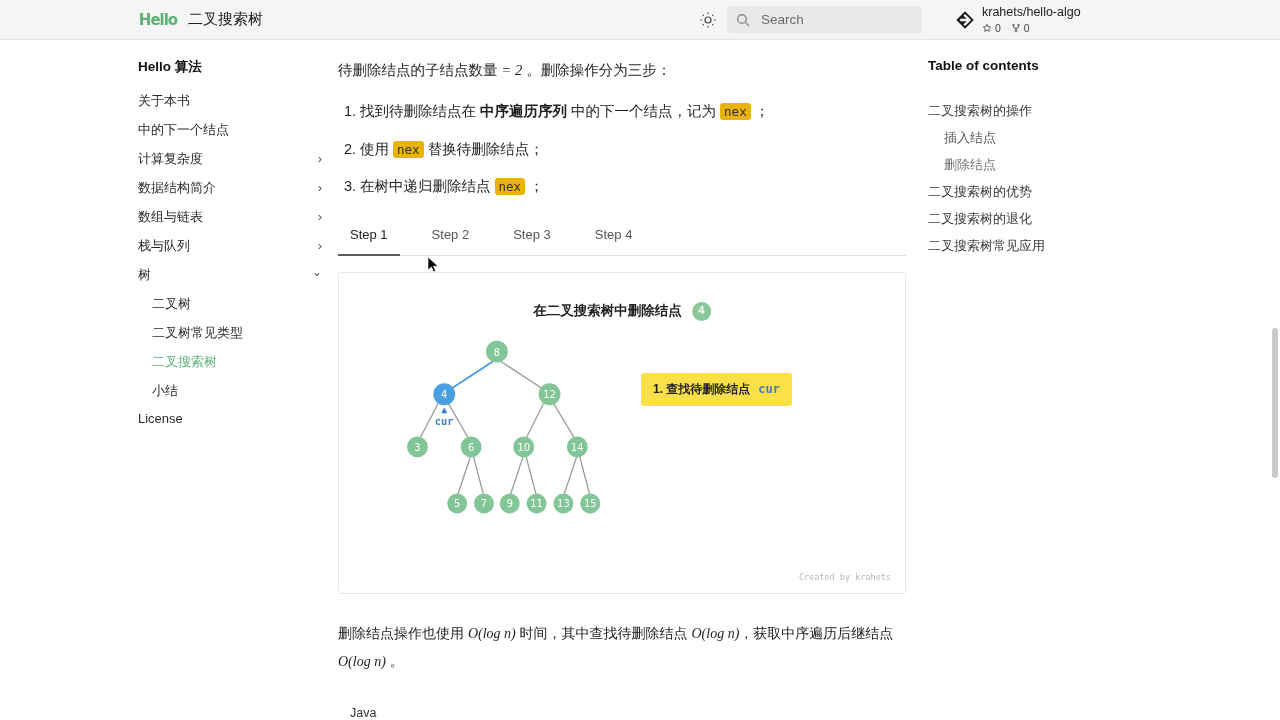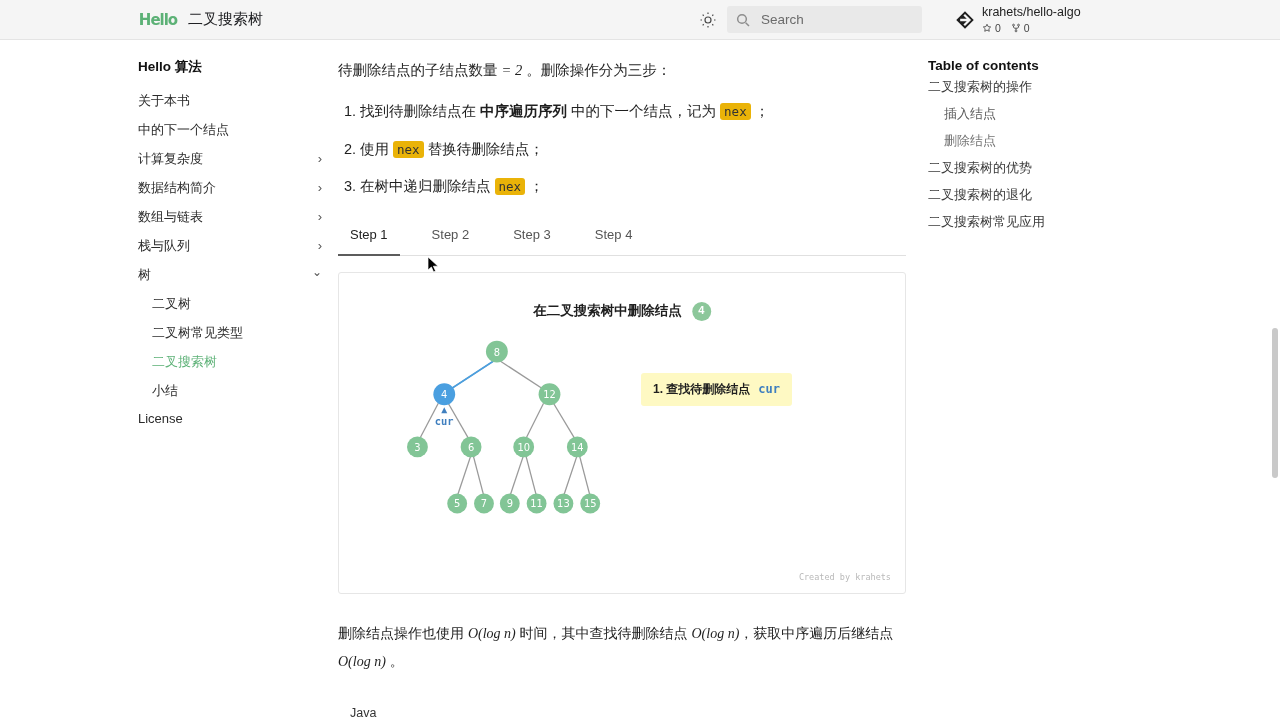--- a/index.html
+++ b/index.html
@@ -169,21 +169,21 @@
   .step-badge {
     width: 19px; height: 19px; border-radius: 50%;
     background: #8cc79a;
     color: #fff; font-size: 11px;
     display: flex; align-items: center; justify-content: center;
     font-weight: bold;
   }
   .callout {
     position: absolute;
     left: 302px; top: 100px;
-    background: #fef9c3;
+    background: #fde047;
     border-radius: 3px;
     padding: 6px 12px;
     font-size: 12px;
     font-weight: bold;
     display: flex; align-items: center; gap: 8px;
   }
   .callout code {
     font-family: "DejaVu Sans Mono", monospace;
     color: #3f7fbf;
     font-size: 12px;
@@ -202,21 +202,21 @@
     cursor: pointer;
   }
 
   
   .toc {
     width: 210px;
     flex: 0 0 210px;
     padding-top: 18px;
     font-size: 13px;
   }
-  .toc-title { font-weight: bold; font-size: 13.5px; margin-bottom: 0; color: #111; }
+  .toc-title { font-weight: bold; font-size: 13.5px; margin-bottom: 24px; color: #111; }
   .toc-item { padding: 4.5px 0; color: #3a3a3a; cursor: pointer; }
   .toc-item.sub { padding-left: 16px; color: #5a5a5a; }
   .toc-item.active { color: #737373; }
 
   
   .scrollbar {
     position: absolute;
     right: 2px; top: 288px;
     width: 6px; height: 150px;
     background: #c9c9c9;

